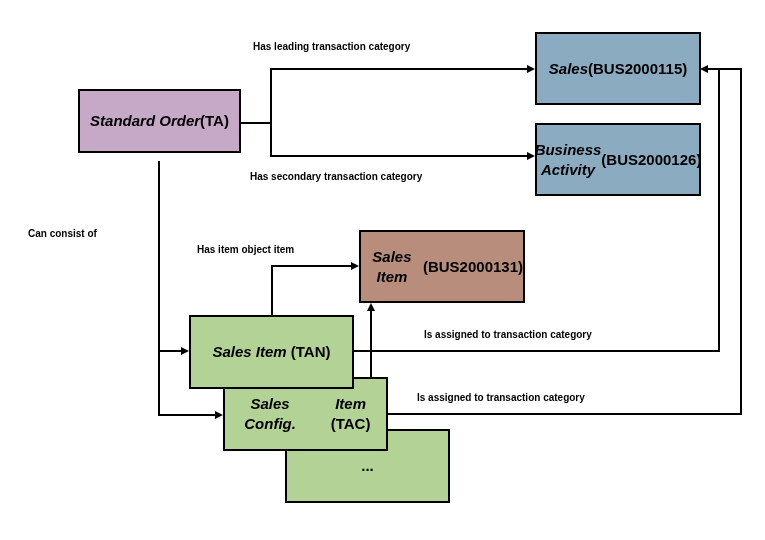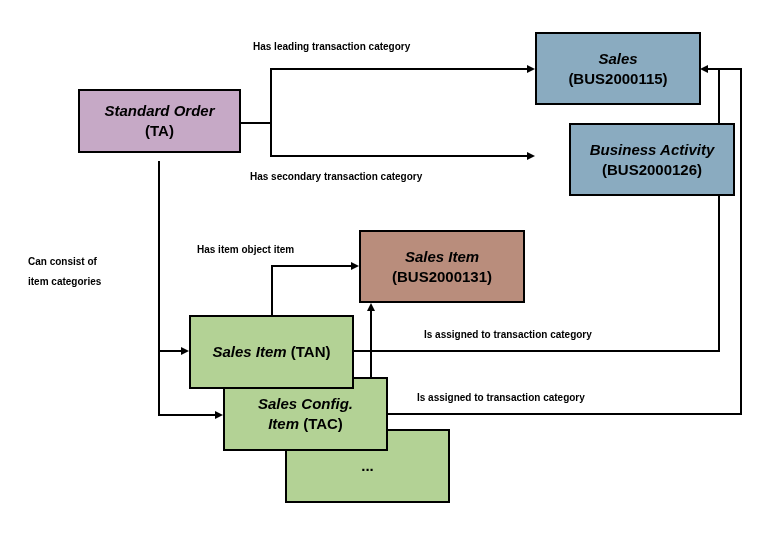--- a/index.html
+++ b/index.html
@@ -3,21 +3,21 @@
 <meta charset="utf-8">
 <style>
   html,body{margin:0;padding:0;background:#fff;}
   .canvas{
     position:relative;width:765px;height:540px;background:#fff;overflow:hidden;
     font-family:"Liberation Sans",sans-serif;font-weight:bold;color:#000;
   }
   
   .box{
     position:absolute;box-sizing:border-box;border:2px solid #000;
-    display:flex;flex-direction:column;align-items:center;justify-content:center;
+    display:flex;flex-direction:row;align-items:center;justify-content:center;
     font-size:15px;line-height:20px;text-align:center;font-style:normal;
   }
   .box i{font-style:italic;}
   
   .h{position:absolute;height:2px;background:#000;}
   .v{position:absolute;width:2px;background:#000;}
   
   .ar{position:absolute;width:0;height:0;}
   .ar-r{border-left:8px solid #000;border-top:4px solid transparent;border-bottom:4px solid transparent;}
   .ar-l{border-right:8px solid #000;border-top:4px solid transparent;border-bottom:4px solid transparent;}
@@ -27,23 +27,22 @@
 </style>
 </head>
 <body>
 
 <div class="canvas">
 
   <div class="lbl" style="left:253px;top:37px">Has leading transaction category</div>
 
   <div class="lbl" style="left:250px;top:167px">Has secondary transaction category</div>
 
-  <div class="lbl" style="left:28px;top:252px">
+  <div class="lbl" style="left:28px;top:224px">
     <div>Can consist of</div>
-    <div>item categories</div>
   </div>
 
   <div class="lbl" style="left:197px;top:240px">Has item object item</div>
 
   <div class="lbl" style="left:424px;top:325px">Is assigned to transaction category</div>
 
   <div class="lbl" style="left:417px;top:388px">Is assigned to transaction category</div>
 
   <div class="h" style="left:240px;top:122px;width:32px"></div>
   <div class="v" style="left:270px;top:68px;height:89px"></div>
@@ -72,21 +71,21 @@
   <div class="box" style="left: 78px; top: 89px; width: 163px; height: 64px; z-index: 8; background-color: rgb(198, 169, 198);">
     <div><i>Standard Order</i></div>
     <div>(TA)</div>
   </div>
 
   <div class="box" style="left: 535px; top: 32px; width: 166px; height: 73px; z-index: 8; background-color: rgb(138, 171, 192);">
     <div><i>Sales</i></div>
     <div>(BUS2000115)</div>
   </div>
 
-  <div class="box" style="left: 535px; top: 123px; width: 166px; height: 73px; z-index: 8; background-color: rgb(138, 171, 192); margin-left: 34px;">
+  <div class="box" style="left: 535px; top: 123px; width: 166px; height: 73px; z-index: 8; background-color: rgb(138, 171, 192);">
     <div><i>Business Activity</i></div>
     <div>(BUS2000126)</div>
   </div>
 
   <div class="box" style="left: 359px; top: 230px; width: 166px; height: 73px; z-index: 8; background-color: rgb(185, 141, 124);">
     <div><i>Sales Item</i></div>
     <div>(BUS2000131)</div>
   </div>
 
   <div class="box" style="left: 285px; top: 429px; width: 165px; height: 74px; z-index: 10; background-color: rgb(179, 210, 149);">

